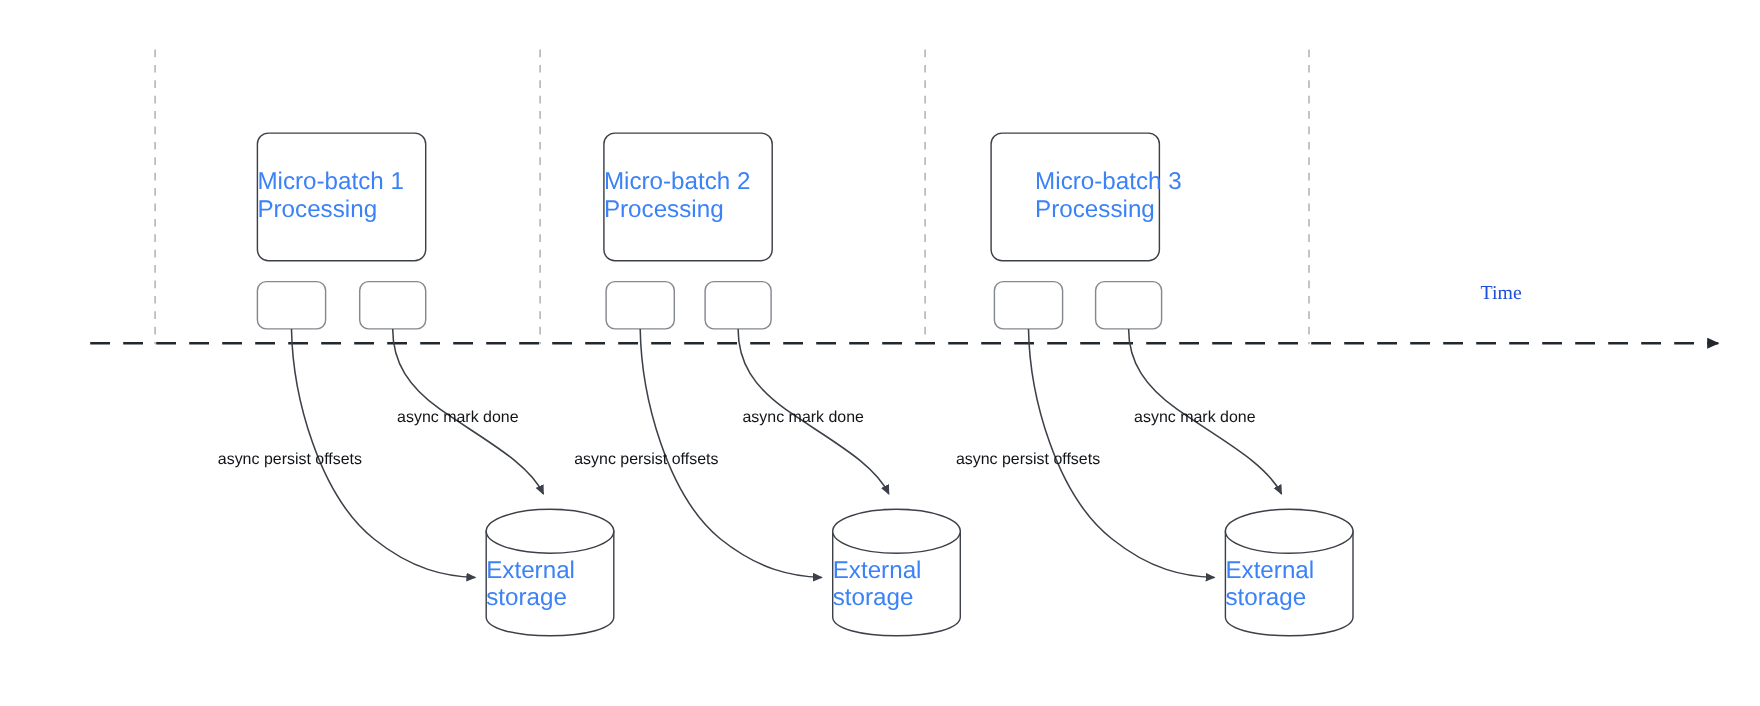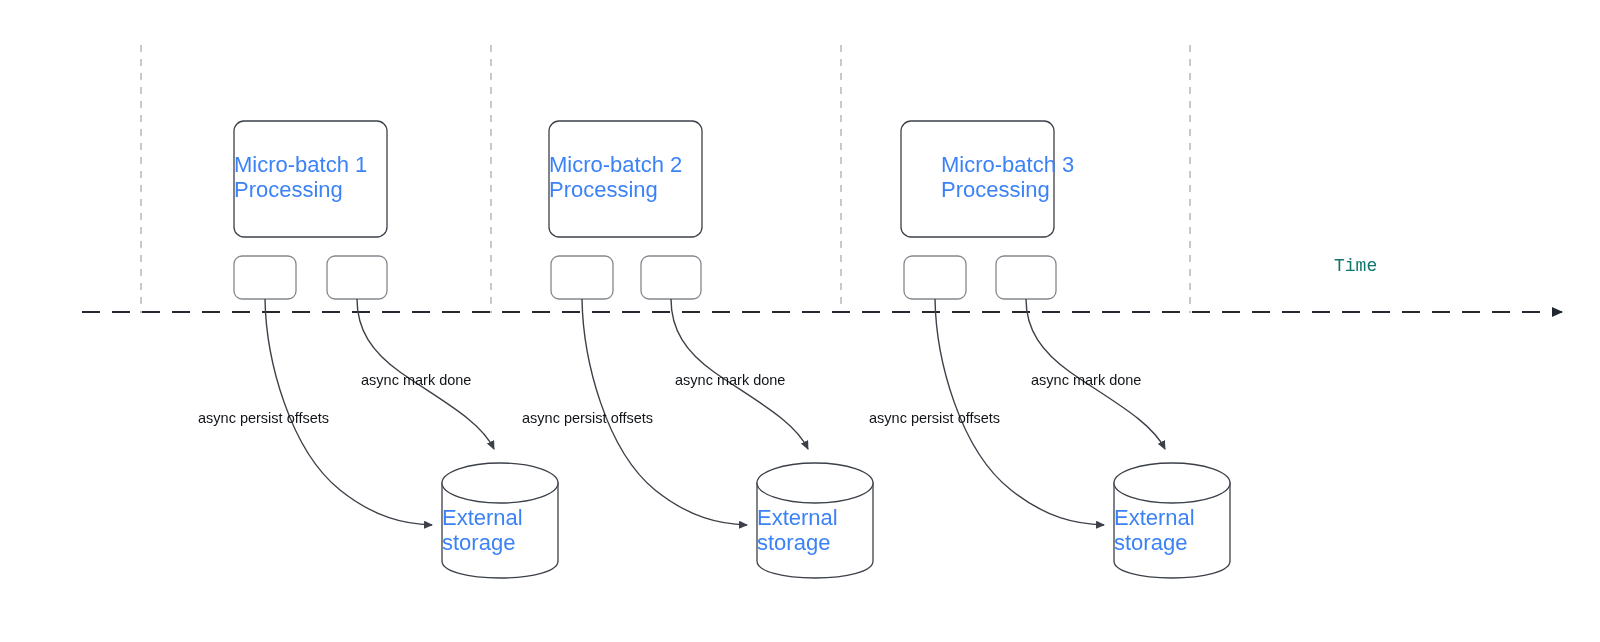--- a/index.html
+++ b/index.html
@@ -11,22 +11,22 @@
      position:absolute;text-align:left;color:#3b82f6;
      font-size:22px;line-height:25px;font-family:"Liberation Sans","DejaVu Sans",sans-serif;
      pointer-events:none;white-space:pre-line;
   }
   .edge-label{
      position:absolute;color:#111418;font-weight:normal;
      font-size:14.5px;line-height:16px;white-space:nowrap;
      font-family:"Liberation Sans","DejaVu Sans",sans-serif;
   }
   .axis-label{
-     position:absolute;color:#0f766e;font-size:18px;
-     font-family:Liberation Mono, monospace;white-space:nowrap;
+     position:absolute;color:#1d4ed8;font-size:18px;
+     font-family:Liberation Serif, serif;white-space:nowrap;margin-left:12px;
   }
 </style>
 </head>
 <body>
 
 <div id="stage">
 
   <svg width="1600" height="642">
     <defs>
       <marker id="arrow" markerWidth="10" markerHeight="10" refX="8" refY="4" orient="auto" markerUnits="userSpaceOnUse">

